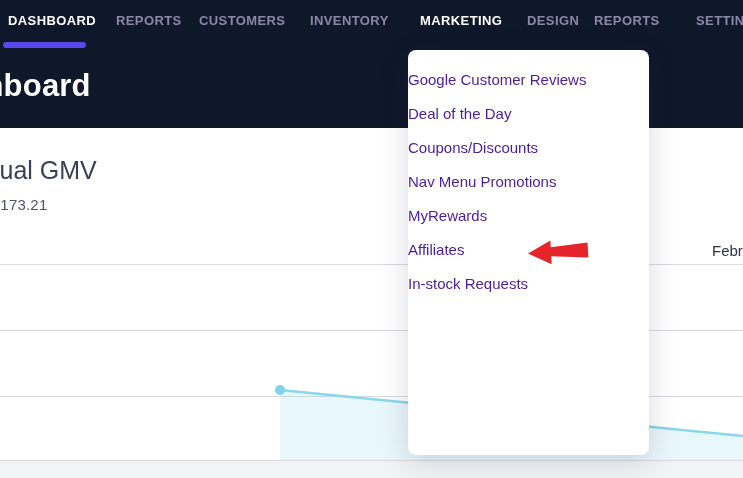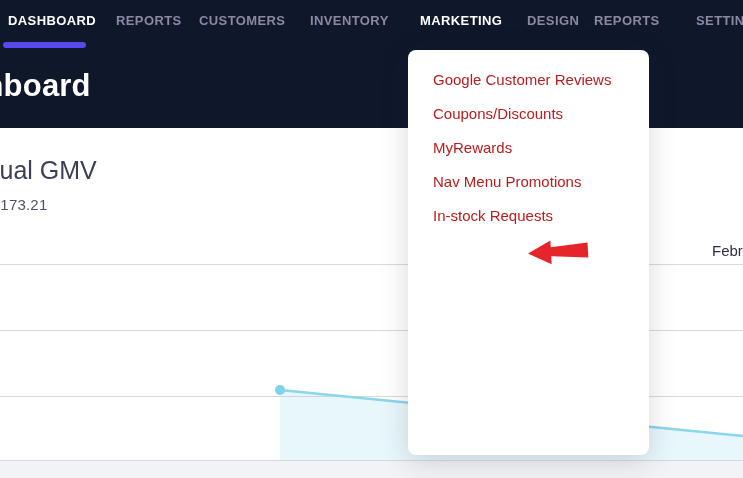--- a/index.html
+++ b/index.html
@@ -39,21 +39,21 @@
     position:absolute;left:712px;top:242px;font-size:15px;color:#2e3043;white-space:nowrap;
   }
   .chart-svg{position:absolute;left:0;top:0;width:743px;height:478px;pointer-events:none;}
   
   .dropdown{
     position:absolute;left:408px;top:50px;width:241px;height:405px;background:#ffffff;
     border-radius:8px;box-shadow:0 6px 28px rgba(44,41,80,.18);padding-top:13px;
     box-sizing:border-box;z-index:5;
   }
   .menu-item{
-    height:34px;line-height:34px;padding-left:25px;font-size:15px;color:#b91c1c;
+    height:34px;line-height:34px;font-size:15px;color:#4c1d95;
     white-space:nowrap;cursor:pointer;
   }
   
   .anno-arrow{
     position:absolute;left:527px;top:238px;width:62px;height:28px;z-index:9;
     transform:rotate(-3deg);
   }
 </style>
 </head>
 <body>
@@ -85,23 +85,25 @@
   <div class="month-label">February</div>
 
   <svg class="chart-svg" viewBox="0 0 743 478">
     <polygon points="280,390 743,436 743,460 280,460" fill="rgba(141,216,235,0.20)"></polygon>
     <polyline points="280,390 743,436" fill="none" stroke-width="2.5" stroke="#8ad6ea"></polyline>
     <circle cx="280" cy="390" r="5" fill="#7fd3e8"></circle>
   </svg>
 
   <div class="dropdown">
     <div class="menu-item">Google Customer Reviews</div>
+    <div class="menu-item">Deal of the Day</div>
     <div class="menu-item">Coupons/Discounts</div>
+    <div class="menu-item">Nav Menu Promotions</div>
     <div class="menu-item">MyRewards</div>
-    <div class="menu-item">Nav Menu Promotions</div>
+    <div class="menu-item">Affiliates</div>
     <div class="menu-item">In-stock Requests</div>
   </div>
 
   <svg class="anno-arrow" viewBox="0 0 62 28">
     <polygon points="1,14 24,2 24,9 61,6 61,21 24,18 24,26" fill="#e52529"></polygon>
   </svg>
 
 </div>
 
 </body></html>

